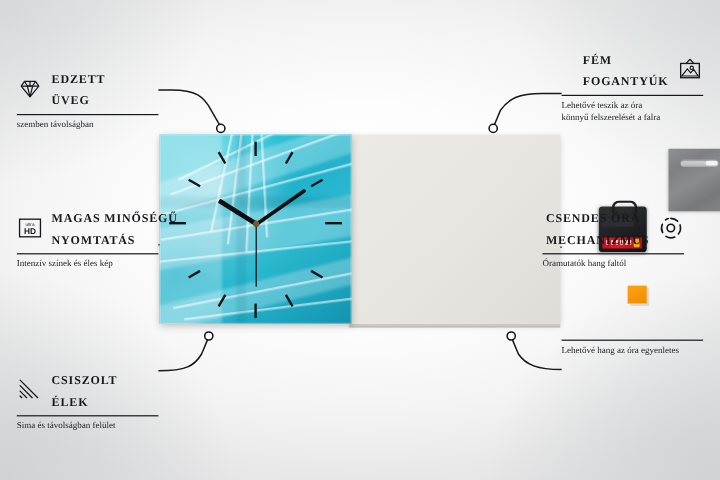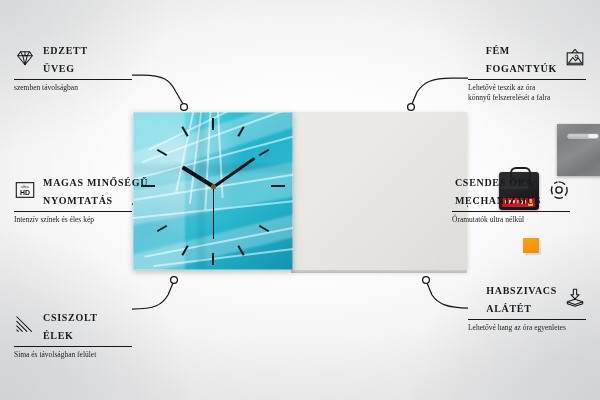--- a/index.html
+++ b/index.html
@@ -197,21 +197,21 @@
       <div class="tick" style="left:28px;top:35px;width:2px;height:11px;transform:rotate(-60deg);"></div>
       <div class="tick" style="left:51px;top:14px;width:2px;height:11px;transform:rotate(-30deg);"></div>
 
       <div class="hand" style="left:78.5px;top:38px;width:3.5px;height:37px;transform:rotate(-58deg);"></div>
       <div class="hand" style="left:79px;top:25px;width:3px;height:50px;transform:rotate(55deg);"></div>
       <div class="hand" style="left:79.5px;top:75px;width:1.6px;height:52px;transform-origin:50% 0%;"></div>
       <div class="pin" style="left:77.5px;top:72px;"></div>
     </div>
   </div>
 
-  <div class="callout c-left" style="left:14px;top:40px;width:118px;">
+  <div class="callout c-left" style="left:14px;top:56px;width:118px;">
     <div class="c-head">
       <span class="ico">
         <svg viewBox="0 0 24 24">
             <g fill="none" stroke="#15171a" stroke-width="1.1" stroke-linejoin="round">
           <path d="M4 9.5 L7 5.2 H17 L20 9.5 L12 19.4 Z"></path>
           <path d="M4 9.5 H20"></path>
               <path d="M7 5.2 L9.6 9.5 L12 19.4"></path>
               <path d="M17 5.2 L14.4 9.5 L12 19.4"></path>
           <path d="M9.6 9.5 H14.4"></path>
               <path d="M12 5.2 V9.5"></path>
@@ -300,36 +300,21 @@
           <path d="M20.4 9.2 a8.8 8.8 0 0 1 -1.5 8.2"></path>
           <path d="M15.6 20.2 a8.8 8.8 0 0 1 -8 -0.6"></path>
           <path d="M4.6 16.2 a8.8 8.8 0 0 1 -0.3 -7.6"></path>
           <path d="M7.2 4.6 a8.8 8.8 0 0 1 2.6 -1.2"></path>
         </g>
         <circle cx="12" cy="12" r="3.4" fill="none" stroke="#15171a" stroke-width="1.5"></circle>
         </svg>
       </span>
     </div>
     <div class="c-rule"></div>
-    <div class="c-desc">Óramutatók ultra nélkül</div>
+    <div class="c-desc">Óramutatók hang faltól</div>
   </div>
 
   <div class="callout c-right" style="left:468px;top:280px;width:118px;">
-    <div class="c-head">
-      <span>
-        <span class="c-title">HABSZIVACS</span><br>
-        <span class="c-title">ALÁTÉT</span>
-      </span>
-      <span class="ico">
-        <svg viewBox="0 0 24 24">
-            <g fill="none" stroke="#15171a" stroke-width="1.15" stroke-linejoin="round">
-          <path d="M10.2 2.4 H13.8 V8.4 H16.6 L12 13 L7.4 8.4 H10.2 Z"></path>
-          <path d="M12 13.4 L20.4 16.2 L12 19 L3.6 16.2 Z"></path>
-          <path d="M3.6 16.2 V18.2 L12 21 L20.4 18.2 V16.2"></path>
-        </g>
-          </svg>
-      </span>
-    </div>
     <div class="c-rule"></div>
     <div class="c-desc">Lehetővé hang az óra egyenletes</div>
   </div>
 
 </div>
 
 </body></html>

